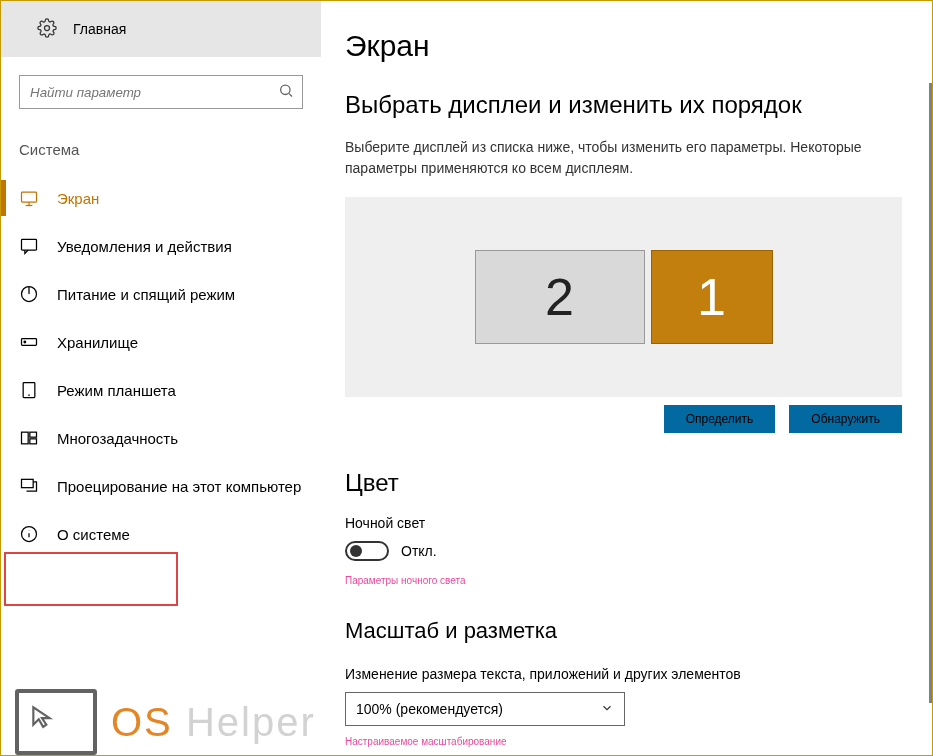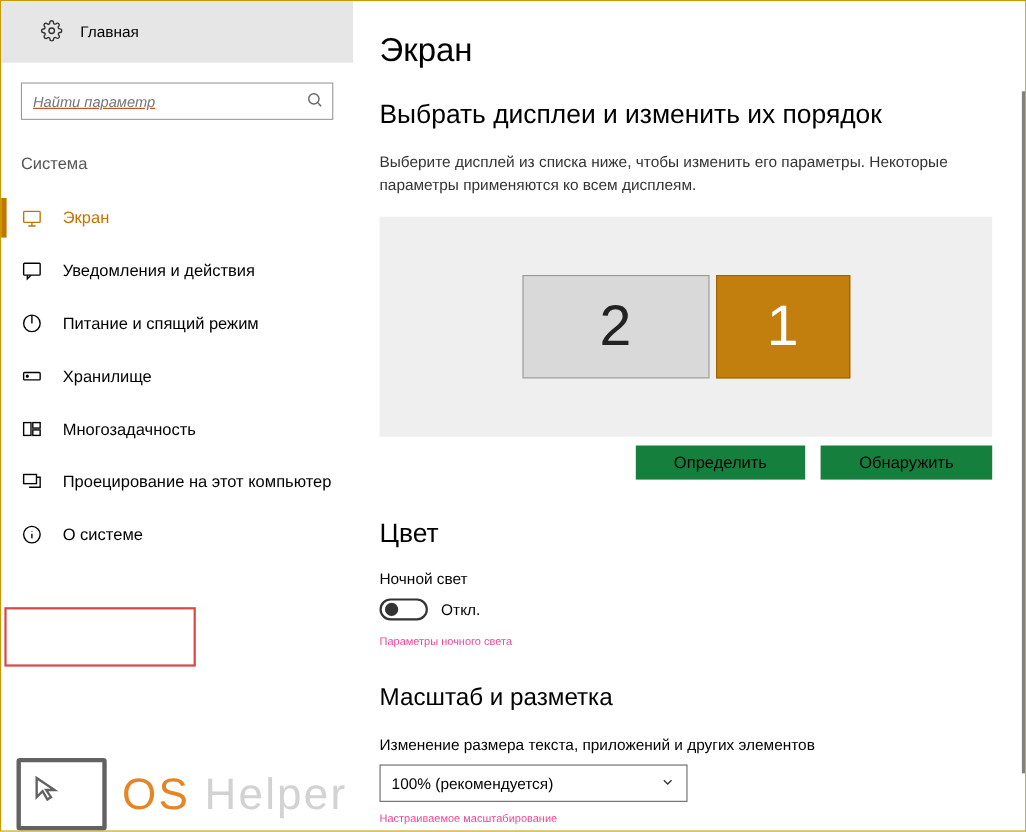--- a/index.html
+++ b/index.html
@@ -3,21 +3,21 @@
 <meta charset="utf-8">
 <style>
 * { box-sizing: border-box; margin: 0; padding: 0; }
 body { font-family: 'Segoe UI', Tahoma, sans-serif; font-size: 14px; color: #000; background: #fff; width: 933px; height: 756px; overflow: hidden; border: 1px solid #c79a00; position: relative; }
 .container { display: flex; height: 100%; }
 .sidebar { width: 320px; flex-shrink: 0; display: flex; flex-direction: column; }
 .home-row { background: #e6e6e6; height: 56px; display: flex; align-items: center; padding-left: 36px; gap: 16px; margin-bottom: 18px; }
 .home-icon svg { width: 20px; height: 20px; }
 .search-wrap { padding: 0 18px 18px 18px; }
 .search-box { position: relative; width: 100%; height: 34px; border: 1px solid #999; display: flex; align-items: center; }
-.search-box input { border: none; outline: none; width: 100%; height: 100%; padding: 0 34px 0 10px; font-style: italic; color: #c2410c; background: transparent; text-decoration: underline; }
+.search-box input { border: none; outline: none; width: 100%; height: 100%; padding: 0 34px 0 10px; font-style: italic; color: #a21caf; background: transparent; }
 .search-box .loupe { position: absolute; right: 8px; top: 50%; transform: translateY(-50%); color: #666; }
 .search-box .loupe svg { width: 16px; height: 16px; }
 .section-label { padding: 14px 18px 16px 18px; color: #555; font-size: 15px; }
 .nav-item { display: flex; align-items: center; height: 48px; padding-left: 18px; gap: 18px; cursor: default; position: relative; }
 .nav-item.active { color: #c27400; }
 .nav-item.active::before { content: ""; position: absolute; left: 0; top: 6px; bottom: 6px; width: 5px; background: #c27400; }
 .nav-icon { width: 20px; height: 20px; display: inline-flex; align-items: center; justify-content: center; }
 .nav-icon svg { width: 20px; height: 20px; stroke: currentColor; fill: none; stroke-width: 1.5; }
 .nav-text { font-size: 15px; }
 .highlight-box { border: 2px solid #d44; position: absolute; pointer-events: none; }
@@ -25,21 +25,21 @@
 .main::-webkit-scrollbar { width: 4px; }
 .main::-webkit-scrollbar-thumb { background: #999; }
 h1.page-title { font-size: 30px; font-weight: 400; margin-bottom: 28px; }
 h2.sub { font-size: 24px; font-weight: 400; margin-bottom: 18px; }
 .desc { color: #333; line-height: 1.5; margin-bottom: 18px; }
 .display-arrange { background: #efefef; height: 200px; display: flex; align-items: center; justify-content: center; gap: 6px; margin-bottom: 8px; }
 .monitor { display: flex; align-items: center; justify-content: center; font-size: 52px; font-weight: 300; border: 1px solid #999; }
 .monitor.m2 { width: 170px; height: 94px; background: #d9d9d9; color: #222; }
 .monitor.m1 { width: 122px; height: 94px; background: #c27f0e; border-color: #9a6300; color: #fff; }
 .btn-row { display: flex; justify-content: flex-end; gap: 14px; margin-bottom: 36px; }
-.win-btn { background: #15803d; border: none; padding: 7px 35px; font-size: 15px; cursor: pointer; }
+.win-btn { background: #0369a1; border: none; padding: 7px 22px; font-size: 12px; cursor: pointer; }
 .toggle-row { display: flex; align-items: center; gap: 12px; margin-bottom: 14px; }
 .toggle { width: 44px; height: 20px; border: 2px solid #333; border-radius: 12px; position: relative; background: #fff; }
 .toggle .knob { width: 12px; height: 12px; background: #333; border-radius: 50%; position: absolute; left: 3px; top: 50%; transform: translateY(-50%); }
 .link-accent { color: #ec4899; font-size: 10px; display: block; margin-bottom: 32px; cursor: pointer; }
 .small-label { font-size: 14px; margin-bottom: 10px; }
 .scale-heading { font-size: 22px; font-weight: 400; margin-bottom: 22px; }
 .dropdown { width: 280px; height: 34px; border: 1.5px solid #666; display: flex; align-items: center; justify-content: space-between; padding: 0 10px; margin-bottom: 10px; cursor: pointer; }
 .dropdown .chev svg { width: 14px; height: 14px; }
 .watermark { position: absolute; left: 14px; bottom: 0; display: flex; align-items: center; gap: 14px; opacity: 0.92; }
 .wm-monitor { width: 82px; height: 66px; border: 4px solid #555; border-radius: 3px; position: relative; }
@@ -112,20 +112,29 @@
           <svg viewBox="0 0 24 24">
             <rect x="3" y="8" width="18" height="8" rx="1"></rect>
             <circle cx="7" cy="12" r="1" fill="currentColor"></circle>
           </svg>
         </span>
       <span class="nav-text">Хранилище</span>
     </div>
     <div class="nav-item">
       <span class="nav-icon">
           <svg viewBox="0 0 24 24">
+            <rect x="5" y="3" width="14" height="18" rx="1"></rect>
+            <line x1="11" y1="18" x2="13" y2="18"></line>
+          </svg>
+        </span>
+      <span class="nav-text">Режим планшета</span>
+    </div>
+    <div class="nav-item">
+      <span class="nav-icon">
+          <svg viewBox="0 0 24 24">
             <rect x="3" y="5" width="8" height="14"></rect>
             <rect x="13" y="5" width="8" height="6"></rect>
             <rect x="13" y="13" width="8" height="6"></rect>
           </svg>
         </span>
       <span class="nav-text">Многозадачность</span>
     </div>
     <div class="nav-item">
       <span class="nav-icon">
           <svg viewBox="0 0 24 24">

